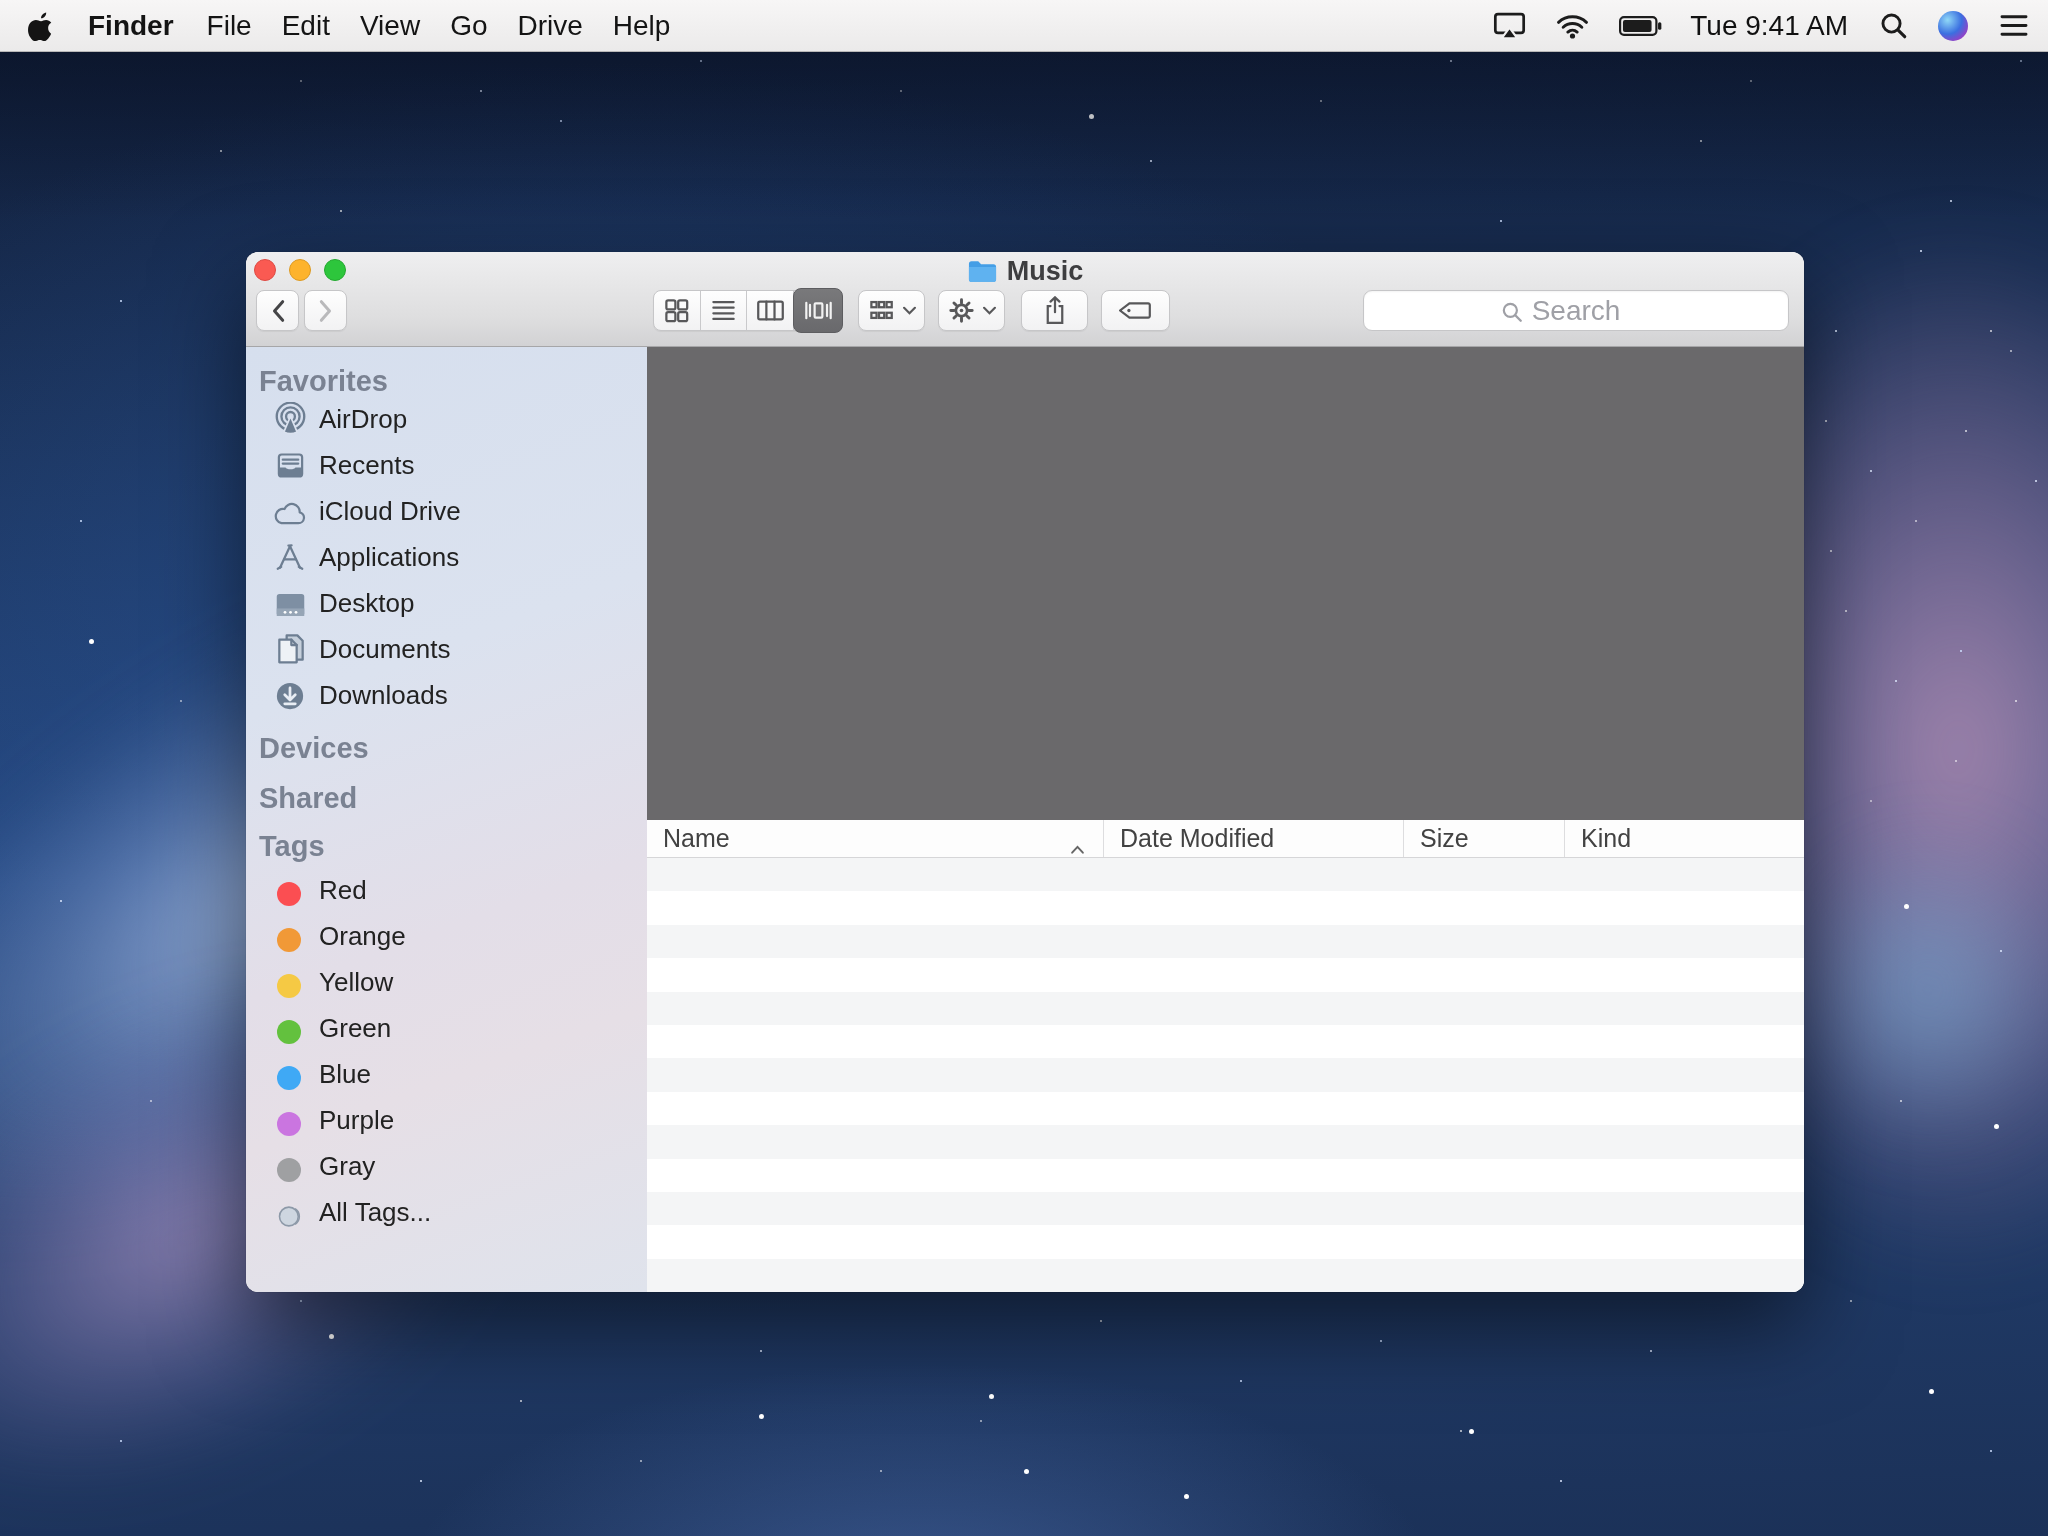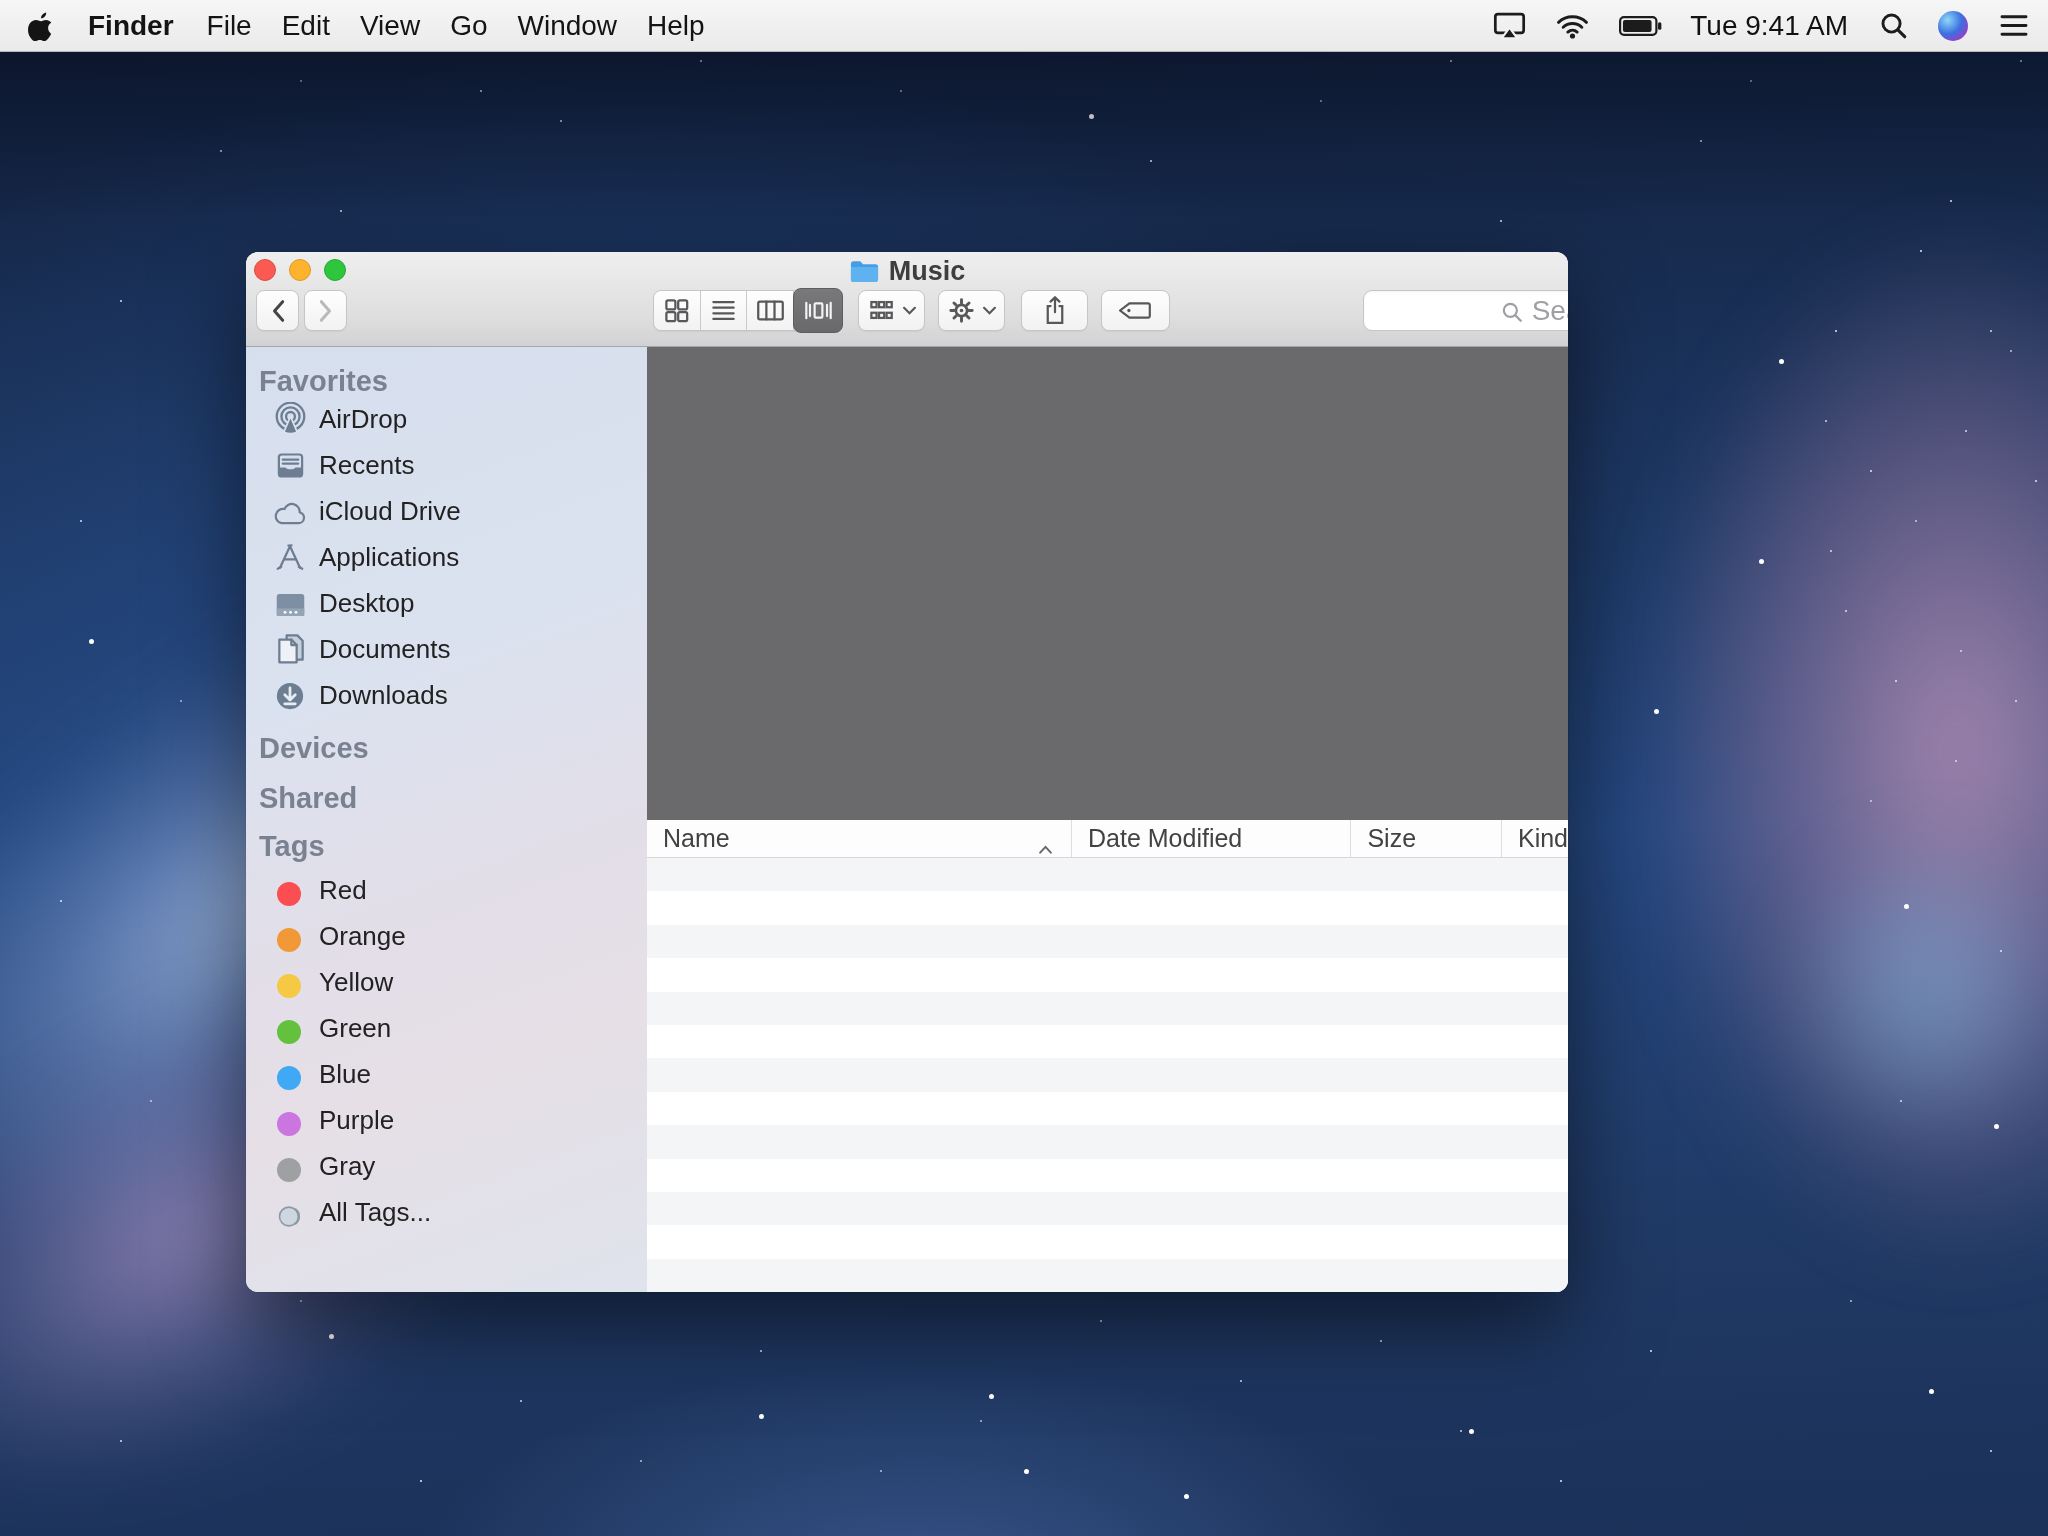--- a/index.html
+++ b/index.html
@@ -53,21 +53,21 @@
   .menubar .apple { padding:0 20px 0 27px; display:flex; align-items:center; }
   .menu-item { padding:0 15px; line-height:44px; }
   .menu-item.bold { font-weight:700; padding-right:18px; }
   .mb-right { margin-left:auto; display:flex; align-items:center; gap:0; }
   .mb-icon { display:flex; align-items:center; padding:0 15px; }
   .mb-time { padding:0 16px 0 12px; font-size:28px; color:#111; }
   .siri-dot { width:30px; height:30px; border-radius:50%;
     background:radial-gradient(circle at 32% 30%, #8fd8f7, #3b6fe0 48%, #8e44c8 76%, #d24bba 100%); }
 
   
-  .window { position:absolute; left:246px; top:252px; width:1322px; height:1040px; z-index:20;
+  .window { position:absolute; left:246px; top:252px; width:1558px; height:1040px; z-index:20;
     border-radius:12px; overflow:hidden; box-shadow:0 34px 90px rgba(0,0,0,.55), 0 0 1px rgba(0,0,0,.4);
     background:#fff; }
 
   .titlebar { position:absolute; left:0; top:0; right:0; height:95px;
     background:linear-gradient(180deg,#efeff0,#dededf 70%,#d2d2d4); border-bottom:1px solid #a6a6a8; }
   .traffic { position:absolute; top:7px; left:8px; display:flex; }
   .tl { width:22px; height:22px; border-radius:50%; margin-right:13px; border:1px solid rgba(0,0,0,.15); }
   .tl.red { background:#fa5a52; border-color:#de4a43; }
   .tl.yellow { background:#fdb32d; border-color:#dd9a22; }
   .tl.green { background:#2dc63c; border-color:#24a930; }
@@ -143,21 +143,21 @@
   <span class="apple">
     <svg width="26" height="30" viewBox="0 0 17 20">
       <path fill="#141414" d="M12.6 1.0c.1 1-.3 2-.9 2.7-.6.7-1.6 1.3-2.5 1.2-.1-.9.4-1.9 1-2.5.6-.7 1.7-1.2 2.4-1.4zM15.9 15.1c-.4 1-.6 1.4-1.2 2.3-.8 1.2-1.9 2.7-3.2 2.7-1.2 0-1.5-.8-3.1-.8-1.6 0-2 .8-3.2.8-1.4 0-2.4-1.4-3.2-2.6C-.1 14.5.1 10 2.2 7.7c1-1.1 2.3-1.7 3.6-1.7 1.4 0 2.2.8 3.4.8 1.1 0 1.8-.8 3.4-.8 1.2 0 2.5.7 3.4 1.8-3 1.6-2.5 5.9-.1 7.3z"></path>
     </svg>
   </span>
   <span class="menu-item bold">Finder</span>
   <span class="menu-item">File</span>
   <span class="menu-item">Edit</span>
   <span class="menu-item">View</span>
   <span class="menu-item">Go</span>
-  <span class="menu-item">Window</span>
+  <span class="menu-item">Drive</span>
   <span class="menu-item">Help</span>
 
   <span class="mb-right">
     <span class="mb-icon">
       <svg width="33" height="27" viewBox="0 0 24 20">
         <rect x="1.5" y="1.5" width="21" height="14" rx="2" fill="none" stroke="#1c1c1c" stroke-width="2"></rect>
         <path d="M12 11.5 L6.2 19.5 H17.8 Z" fill="#1c1c1c" stroke="#f2f1f1" stroke-width="1.6"></path>
       </svg>
     </span>
     <span class="mb-icon">

